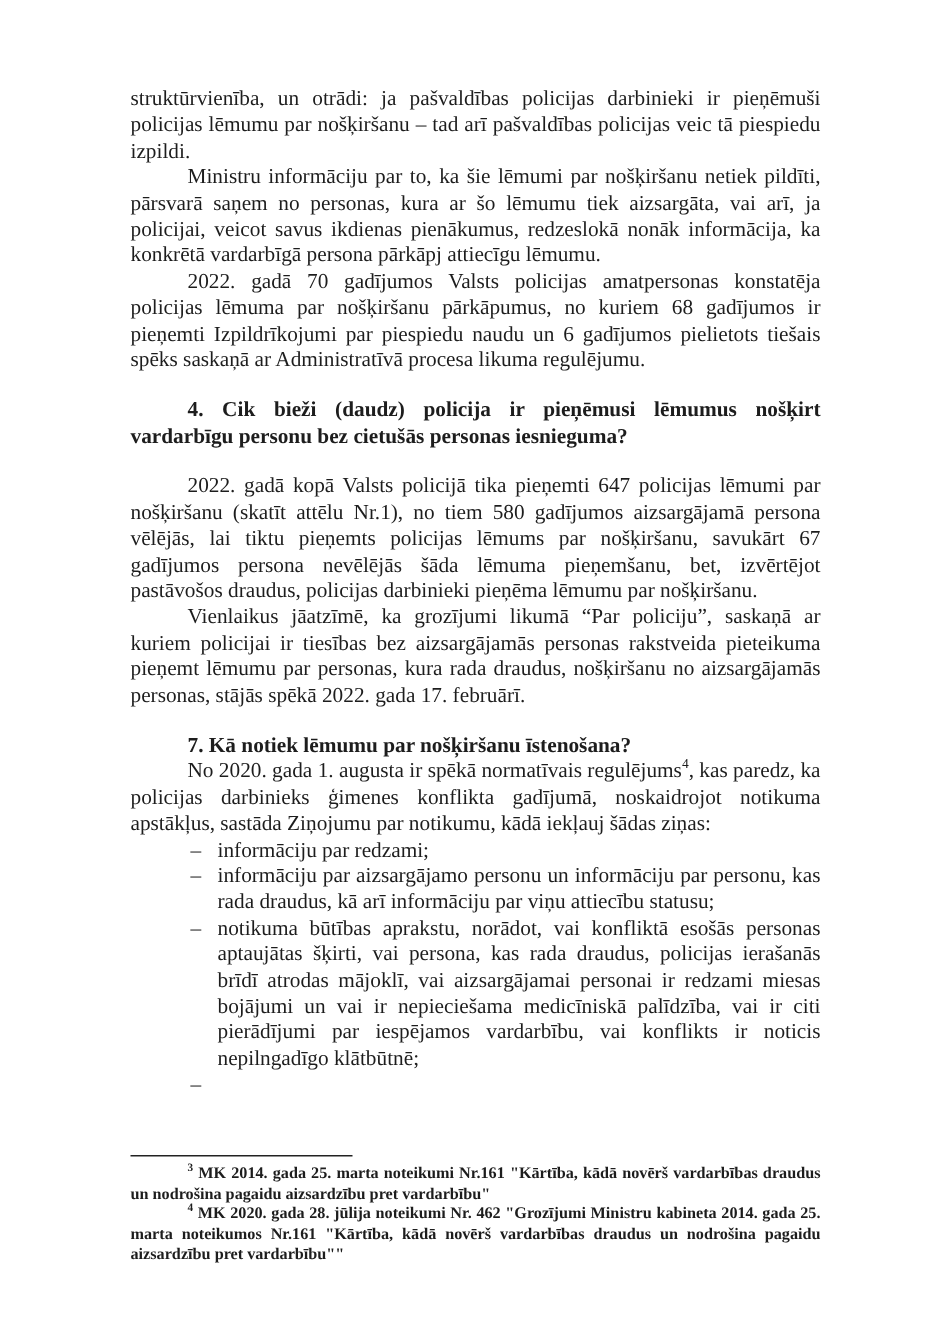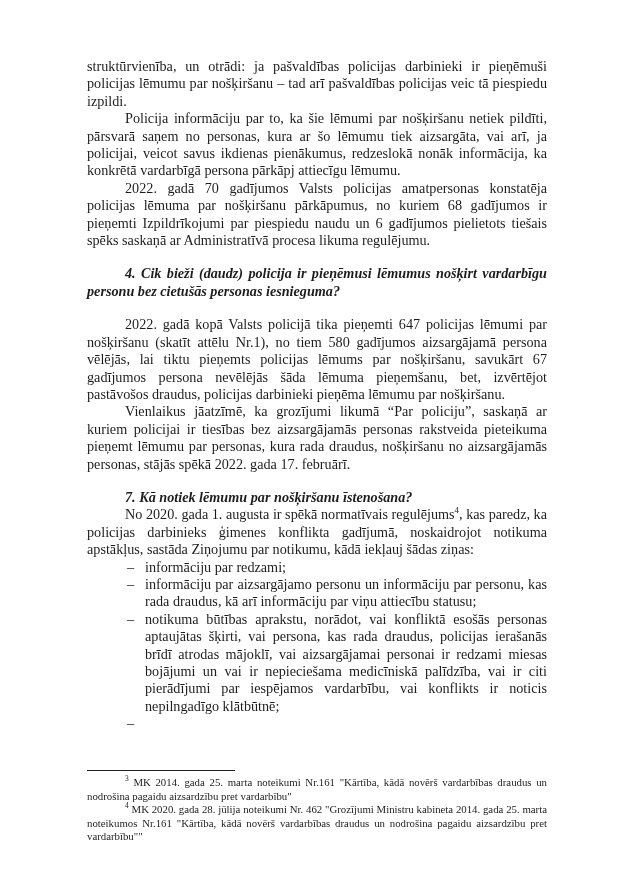--- a/index.html
+++ b/index.html
@@ -33,21 +33,20 @@
     margin: 0;
     text-indent: 38px;
     text-align: justify;
   }
   p.continuation {
     text-indent: 0;
   }
   .heading {
     margin: 0;
     font-weight: bold;
-    font-style: italic;
     text-indent: 38px;
     text-align: justify;
   }
   .spacer {
     height: 16px;
   }
   sup.fnref {
     font-size: 9px;
     line-height: 0;
     vertical-align: super;
@@ -77,36 +76,37 @@
     line-height: 13.6px;
     text-align: justify;
   }
   .fn-rule {
     width: 148px;
     border-top: 1.5px solid #222222;
     margin-bottom: 5px;
   }
   .footnote {
     margin: 0;
+    font-weight: bold;
   }
   .footnote sup {
     font-size: 7.5px;
     line-height: 0;
     vertical-align: super;
   }
 </style>
 </head>
 <body>
 
 <div class="page">
   <div class="content">
 
     <p class="continuation">struktūrvienība, un otrādi: ja pašvaldības policijas darbinieki ir pieņēmuši policijas lēmumu par nošķiršanu – tad arī pašvaldības policijas veic tā piespiedu izpildi.</p>
 
-    <p>Policija informāciju par to, ka šie lēmumi par nošķiršanu netiek pildīti, pārsvarā saņem no personas, kura ar šo lēmumu tiek aizsargāta, vai arī, ja policijai, veicot savus ikdienas pienākumus, redzeslokā nonāk informācija, ka konkrētā vardarbīgā persona pārkāpj attiecīgu lēmumu.</p>
+    <p>Ministru informāciju par to, ka šie lēmumi par nošķiršanu netiek pildīti, pārsvarā saņem no personas, kura ar šo lēmumu tiek aizsargāta, vai arī, ja policijai, veicot savus ikdienas pienākumus, redzeslokā nonāk informācija, ka konkrētā vardarbīgā persona pārkāpj attiecīgu lēmumu.</p>
 
     <p>2022. gadā 70 gadījumos Valsts policijas amatpersonas konstatēja policijas lēmuma par nošķiršanu pārkāpumus, no kuriem 68 gadījumos ir pieņemti Izpildrīkojumi par piespiedu naudu un 6 gadījumos pielietots tiešais spēks saskaņā ar Administratīvā procesa likuma regulējumu.</p>
 
     <div class="spacer"></div>
 
     <p class="heading">4. Cik bieži (daudz) policija ir pieņēmusi lēmumus nošķirt vardarbīgu personu bez cietušās personas iesnieguma?</p>
 
     <div class="spacer"></div>
 
     <p>2022. gadā kopā Valsts policijā tika pieņemti 647 policijas lēmumi par nošķiršanu (skatīt attēlu Nr.1), no tiem 580 gadījumos aizsargājamā persona vēlējās, lai tiktu pieņemts policijas lēmums par nošķiršanu, savukārt 67 gadījumos persona nevēlējās šāda lēmuma pieņemšanu, bet, izvērtējot pastāvošos draudus, policijas darbinieki pieņēma lēmumu par nošķiršanu.</p>

